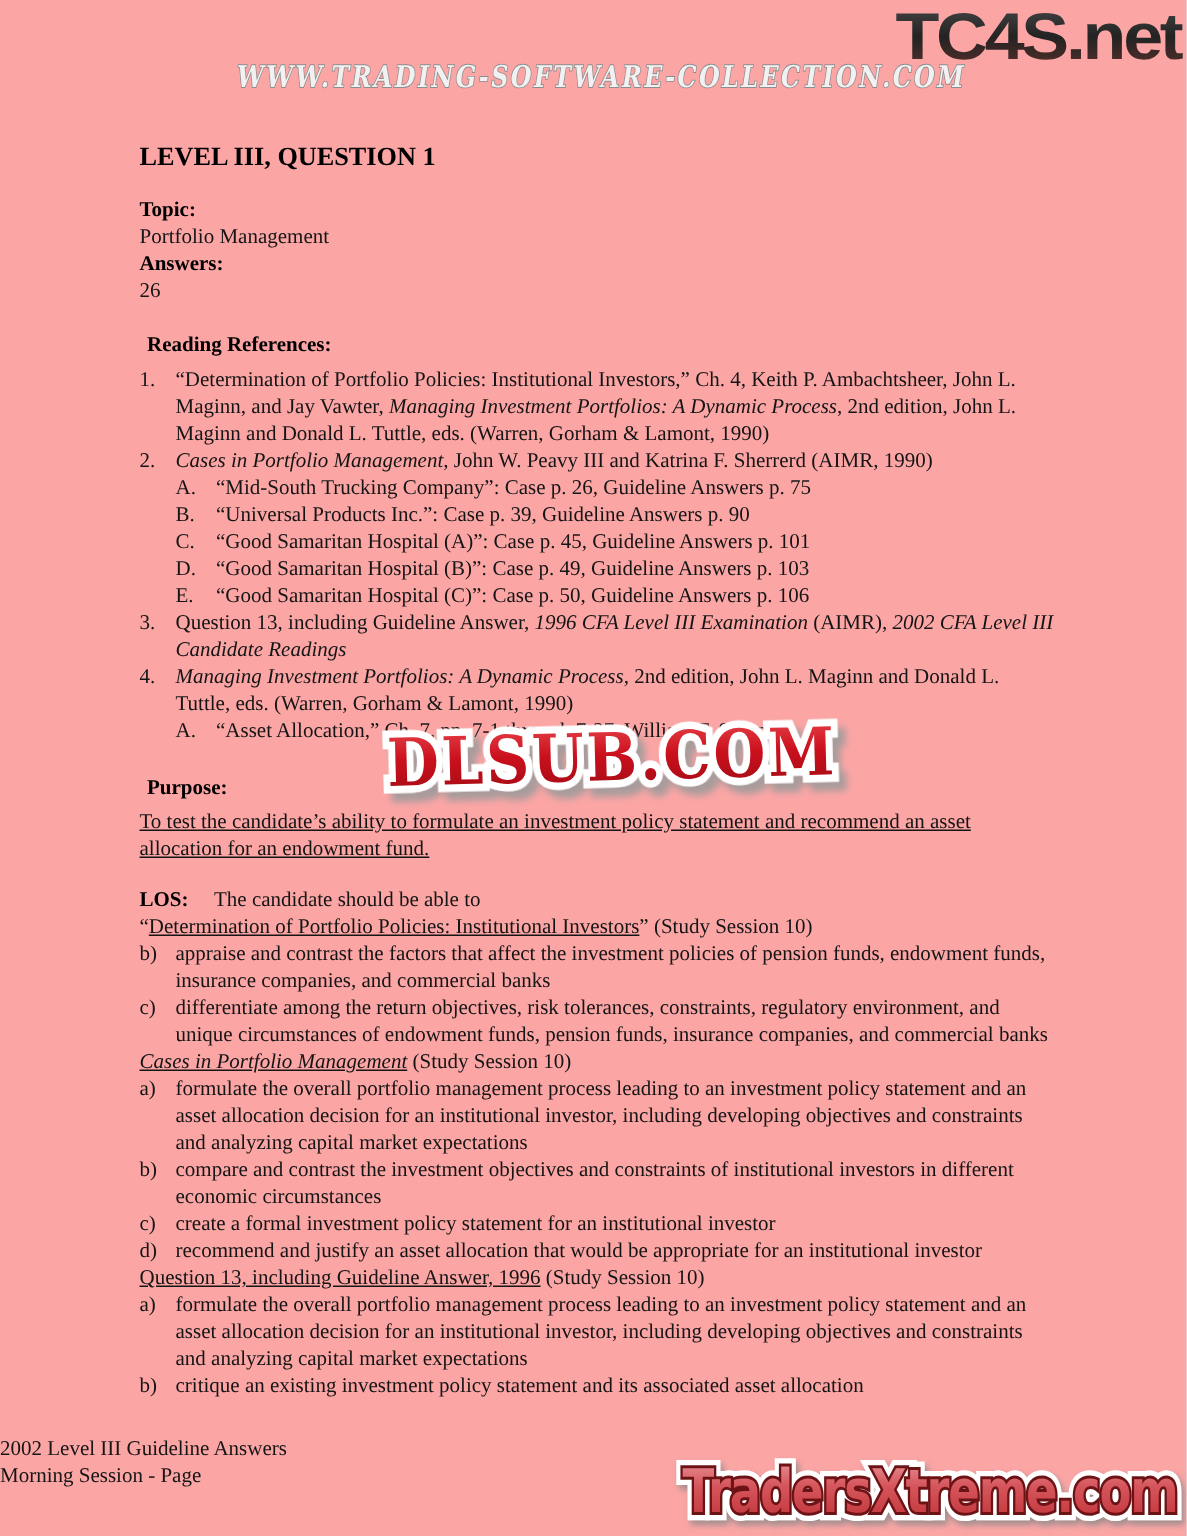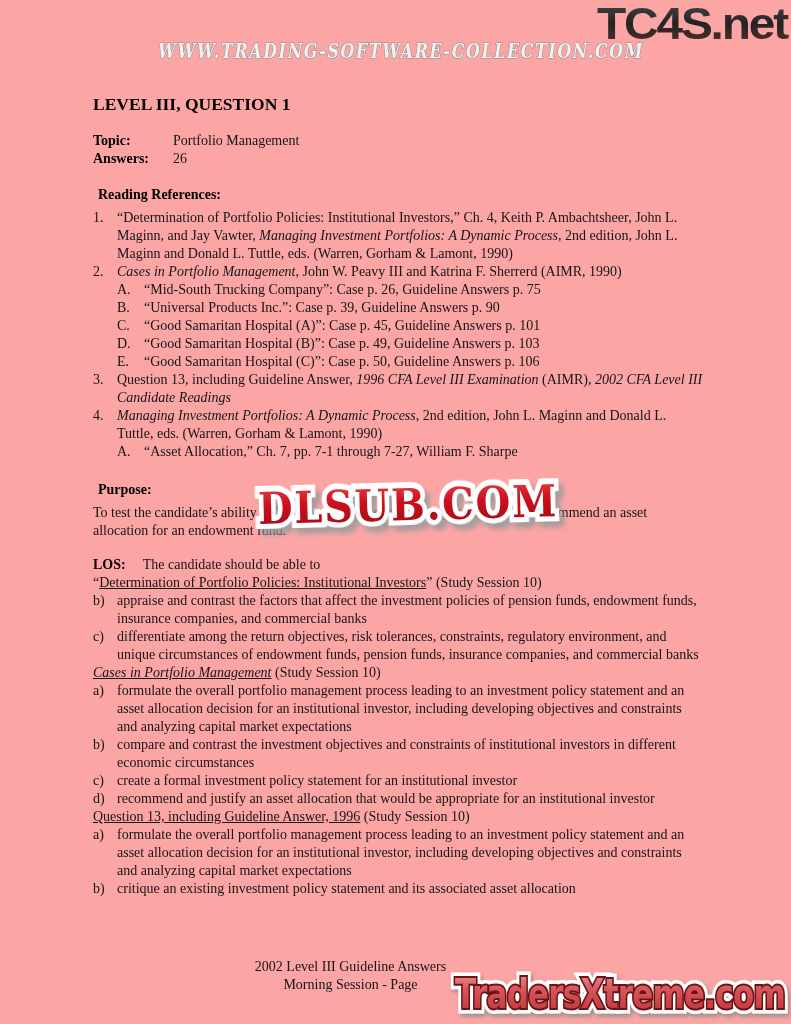--- a/index.html
+++ b/index.html
@@ -2,35 +2,35 @@
 <html><head>
 <meta charset="utf-8">
 <style>
   html,body{margin:0;padding:0;background:#e8e8e8;}
   .page{position:relative;width:791px;height:1024px;background:#fca5a5;overflow:hidden;
         font-family:"Liberation Serif",serif;color:#151515;}
   
   .content{position:absolute;left:93px;top:94px;width:612px;font-size:14px;line-height:18px;}
   .title{font-size:17.5px;line-height:20px;font-weight:bold;margin:0 0 18px 0;color:#000;}
   .meta{margin:0 0 18px 0;}
-  .meta-row{display:flex;}
+  .meta-row{display:flex;flex-direction:column;}
   .meta-label{width:80px;font-weight:bold;color:#000;}
   .sec-heading{font-size:14px;line-height:18px;font-weight:bold;margin:5px;color:#000;}
   .refs{margin:0 0 20px 0;}
   .li{position:relative;padding-left:24px;}
   .li .marker{position:absolute;left:0;top:0;}
   .li.lvl2{margin-left:24px;padding-left:27px;}
-  .purpose-text{margin:0 0 16px 0;}
+  .purpose-text{margin:0 0 16px 0;text-decoration:underline;}
   .los-lead{margin:0;}
   .los-bold{font-weight:bold;color:#000;}
   .los-rest{margin-left:17px;}
   .seg-i{font-style:italic;}
   .seg-u{text-decoration:underline;}
   
-  .footer{position:absolute;left:0;top:958px;width:701px;text-align:center;
+  .footer{position:absolute;left:0;top:958px;width:701px;text-align:left;
           font-size:14px;line-height:18px;z-index:2;}
   
   .wm{position:absolute;pointer-events:none;}
   .wm-top{left:148px;top:24px;z-index:3;}
   .wm-tc4s{right:0px;top:0px;z-index:4;}
   .wm-dlsub{left:246px;top:468px;z-index:5;transform:rotate(-1.5deg);}
   .wm-traders{left:448px;top:966px;z-index:6;}
 </style>
 </head>
 <body>

